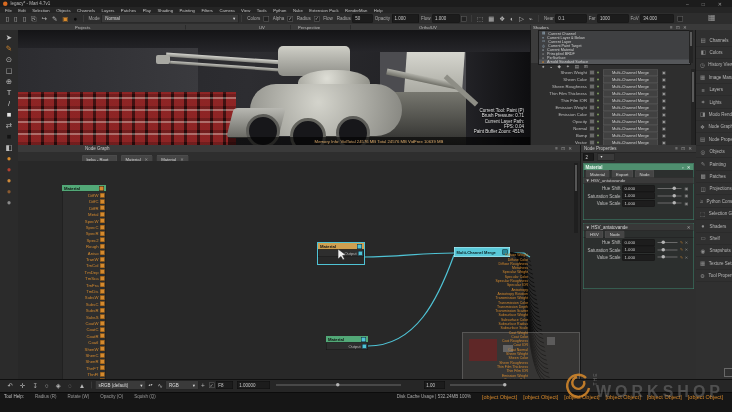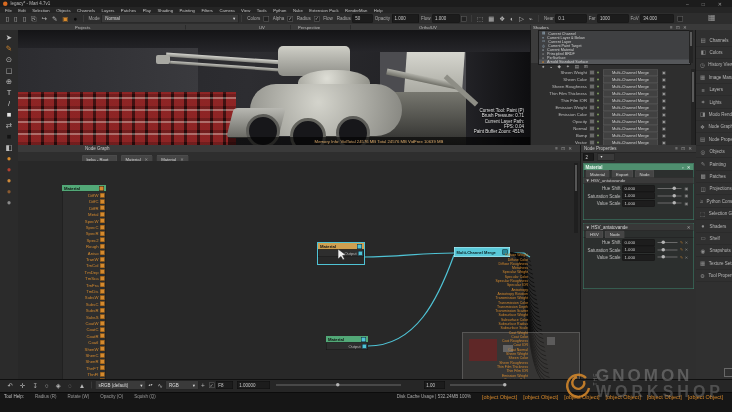--- a/index.html
+++ b/index.html
@@ -889,16 +889,15 @@
         </span>
     </div>
   </div>
 </div>
 
 <div class="abs" style="left:564px;top:366px;width:168px;height:40px;z-index:60;pointer-events:none">
   <svg width="34" height="34" style="position:absolute;left:-4px;top:2px;opacity:.85">
     <path d="M26,10 A11,11 0 1,0 29,20 M24,13 A6,6 0 1,1 17,9" fill="none" stroke="#d98a2b" stroke-width="2.4"></path>
   </svg>
   <span style="position:absolute;left:24px;top:10px;font-size:5px;letter-spacing:1px;color:rgba(160,160,160,.55);transform:rotate(-90deg)">THE</span>
-  <div style="position:absolute;left:32px;top:0;font-size:17px;font-weight:bold;letter-spacing:3px;color:rgba(158,158,158,.42)">GNOMON</div>
   <div style="position:absolute;left:32px;top:17px;font-size:16px;font-weight:bold;letter-spacing:4px;color:rgba(150,150,150,.38)">WORKSHOP</div>
   <div style="position:absolute;left:160px;top:2px;width:7px;height:7px;border:1px solid rgba(160,160,160,.5)"></div>
 </div>
 
 </body></html>

